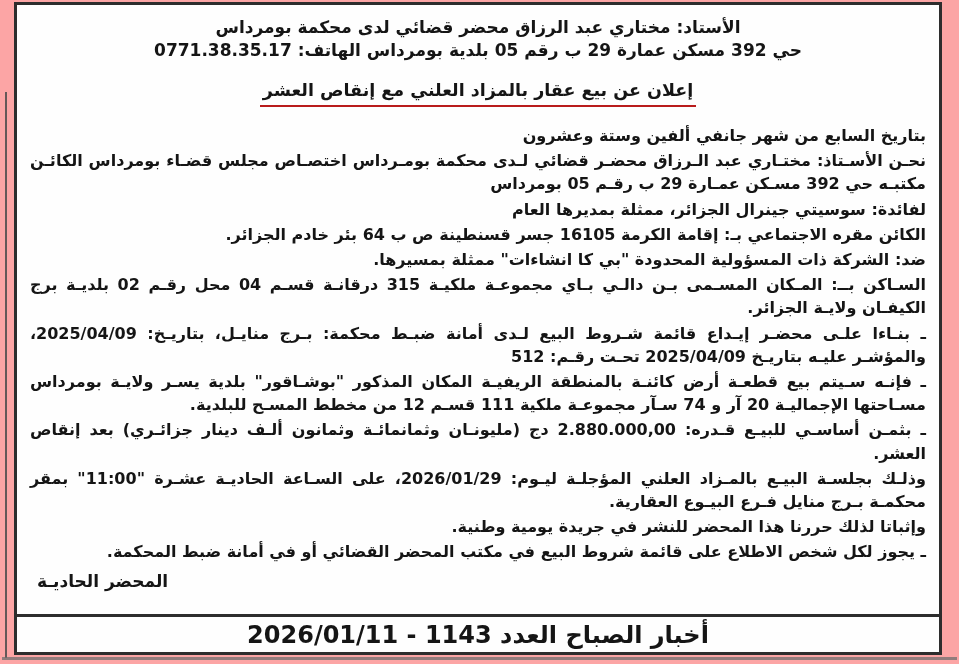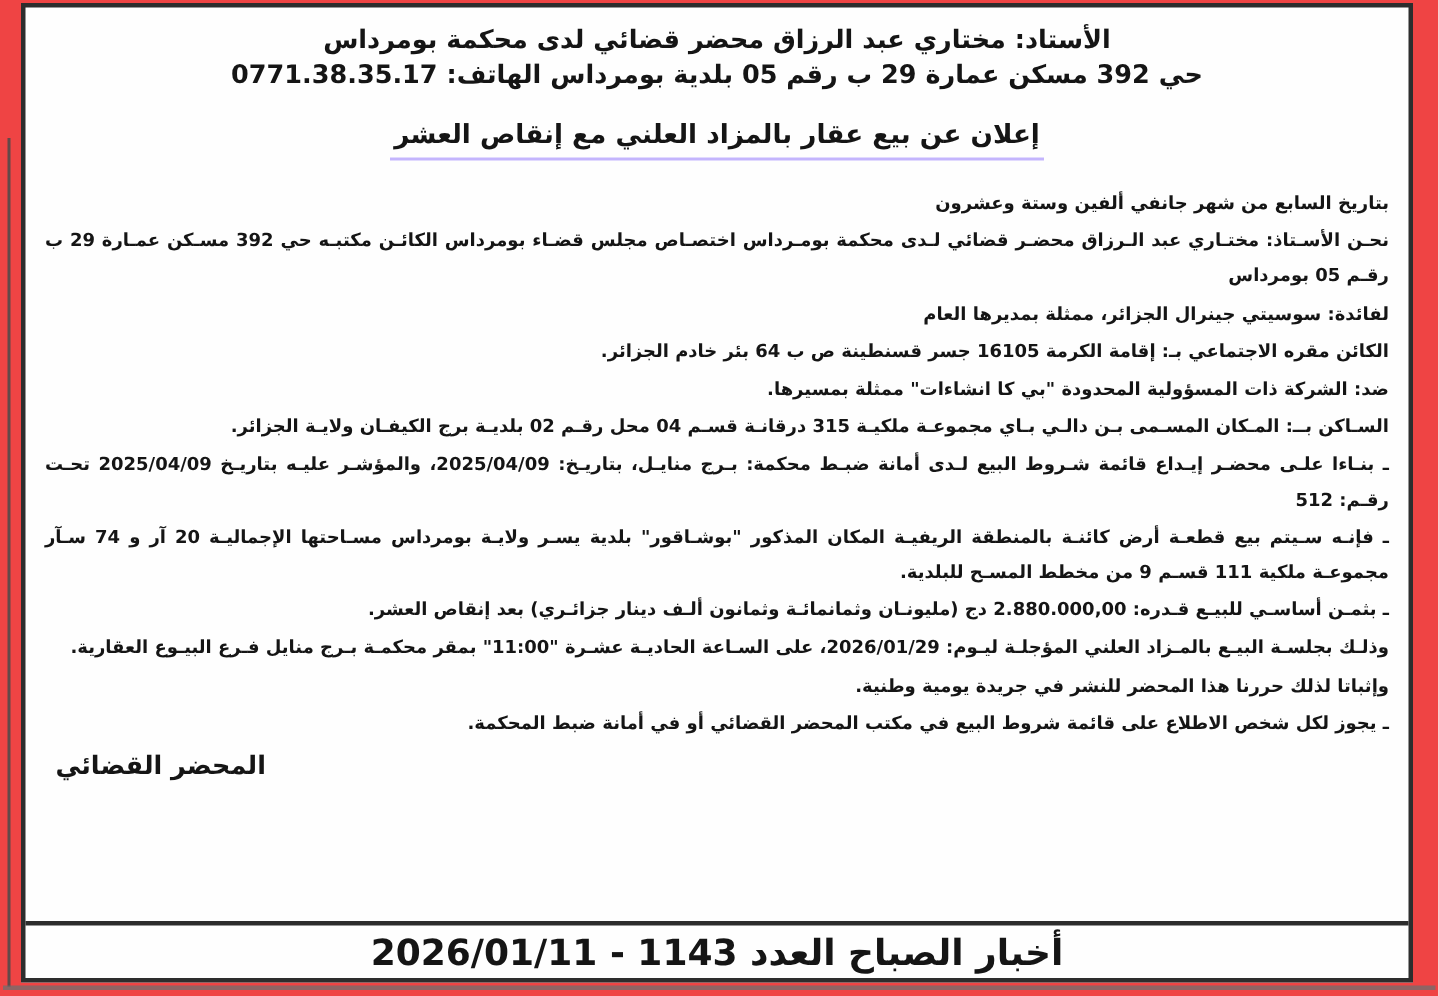--- a/index.html
+++ b/index.html
@@ -5,21 +5,21 @@
   html, body {
     margin: 0;
     padding: 0;
     background: #ffffff;
     font-family: "DejaVu Sans", sans-serif;
   }
   .page {
     position: relative;
     width: 959px;
     height: 664px;
-    background: #ef4444;
+    background: #fca5a5;
     color: #151515;
     overflow: hidden;
     font-weight: bold;
   }
   
   .edge-left {
     position: absolute;
     left: 5px; top: 92px;
     width: 2px; height: 566px;
     background: #4a4a4a;
@@ -52,27 +52,27 @@
     padding-top: 7px;
   }
   .doc-title {
     text-align: center;
     font-size: 17.5px;
     line-height: 25px;
     margin-top: 16px;
   }
   .doc-title .u {
     display: inline-block;
-    border-bottom: 2px solid #c4b5fd;
+    border-bottom: 2px solid #b91c1c;
     padding: 0 3px 2px;
   }
   .doc-title .row { margin-bottom: 3px; }
   .doc-body {
     margin: 17px 3px 0;
-    font-size: 12px;
+    font-size: 16px;
     line-height: 23.2px;
   }
   .doc-body p {
     margin: 0 0 2px;
     text-align: justify;
     text-align-last: right;
   }
   .signature {
     direction: rtl;
     text-align: left;
@@ -116,28 +116,28 @@
       </div>
 
       <div class="doc-body">
         <p>بتاريخ السابع من شهر جانفي ألفين وستة وعشرون</p>
         <p>نحـن الأسـتاذ: مختـاري عبد الـرزاق محضـر قضائي لـدى محكمة بومـرداس اختصـاص مجلس قضـاء بومرداس الكائـن مكتبـه حي 392 مسـكن عمـارة 29 ب رقـم 05 بومرداس</p>
         <p>لفائدة: سوسيتي جينرال الجزائر، ممثلة بمديرها العام</p>
         <p>الكائن مقره الاجتماعي بـ: إقامة الكرمة 16105 جسر قسنطينة ص ب 64 بئر خادم الجزائر.</p>
         <p>ضد: الشركة ذات المسؤولية المحدودة "بي كا انشاءات" ممثلة بمسيرها.</p>
         <p>السـاكن بــ: المـكان المسـمى بـن دالـي بـاي مجموعـة ملكيـة 315 درقانـة قسـم 04 محل رقـم 02 بلديـة برج الكيفـان ولايـة الجزائر.</p>
         <p>ـ بنـاءا علـى محضـر إيـداع قائمة شـروط البيع لـدى أمانة ضبـط محكمة: بـرج منايـل، بتاريـخ: 2025/04/09، والمؤشـر عليـه بتاريـخ 2025/04/09 تحـت رقـم: 512</p>
-        <p>ـ فإنـه سـيتم بيع قطعـة أرض كائنـة بالمنطقة الريفيـة المكان المذكور "بوشـاقور" بلدية يسـر ولايـة بومرداس مسـاحتها الإجماليـة 20 آر و 74 سـآر مجموعـة ملكية 111 قسـم 9 من مخطط المسـح للبلدية.</p>
+        <p>ـ فإنـه سـيتم بيع قطعـة أرض كائنـة بالمنطقة الريفيـة المكان المذكور "بوشـاقور" بلدية يسـر ولايـة بومرداس مسـاحتها الإجماليـة 20 آر و 74 سـآر مجموعـة ملكية 111 قسـم 12 من مخطط المسـح للبلدية.</p>
         <p>ـ بثمـن أساسـي للبيـع قـدره: 2.880.000,00 دج (مليونـان وثمانمائـة وثمانون ألـف دينار جزائـري) بعد إنقاص العشر.</p>
         <p>وذلـك بجلسـة البيـع بالمـزاد العلني المؤجلـة ليـوم: 2026/01/29، على السـاعة الحاديـة عشـرة "11:00" بمقر محكمـة بـرج منايل فـرع البيـوع العقارية.</p>
         <p>وإثباتا لذلك حررنا هذا المحضر للنشر في جريدة يومية وطنية.</p>
         <p>ـ يجوز لكل شخص الاطلاع على قائمة شروط البيع في مكتب المحضر القضائي أو في أمانة ضبط المحكمة.</p>
       </div>
 
-      <div class="signature">المحضر القضائي</div>
+      <div class="signature">المحضر الحاديـة</div>
 
     </div>
 
     <div class="doc-footer">
       <span>أخبار الصباح العدد 1143 - 2026/01/11</span>
     </div>
 
   </div>
 
 </div>

